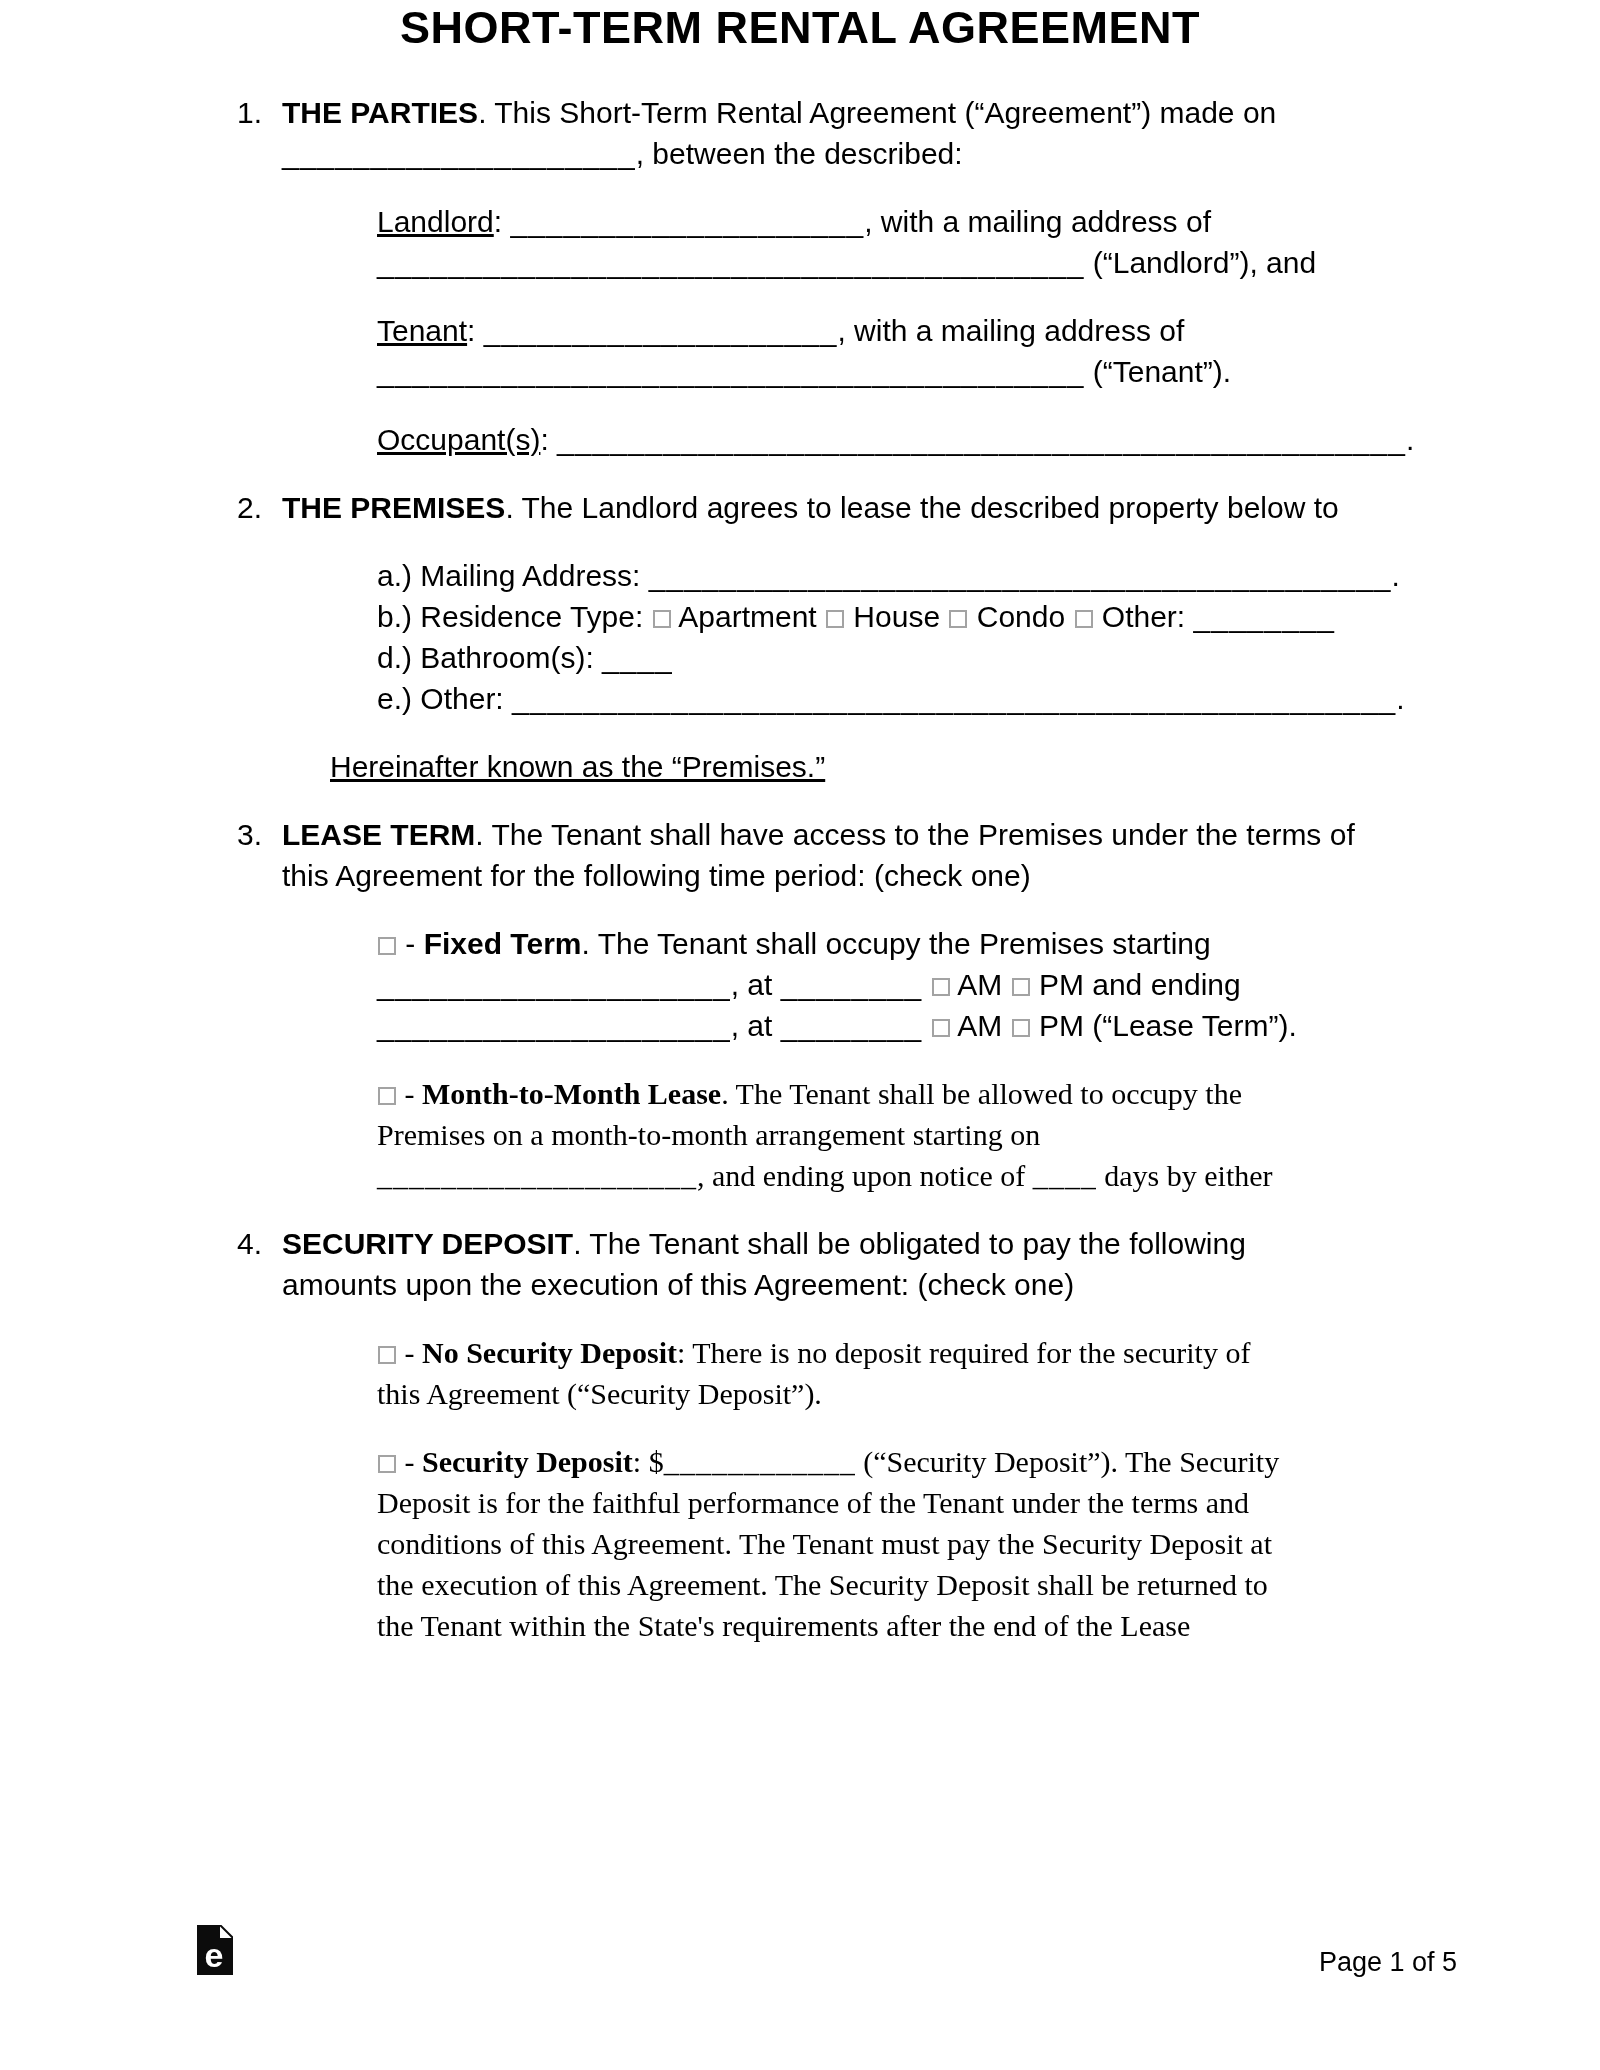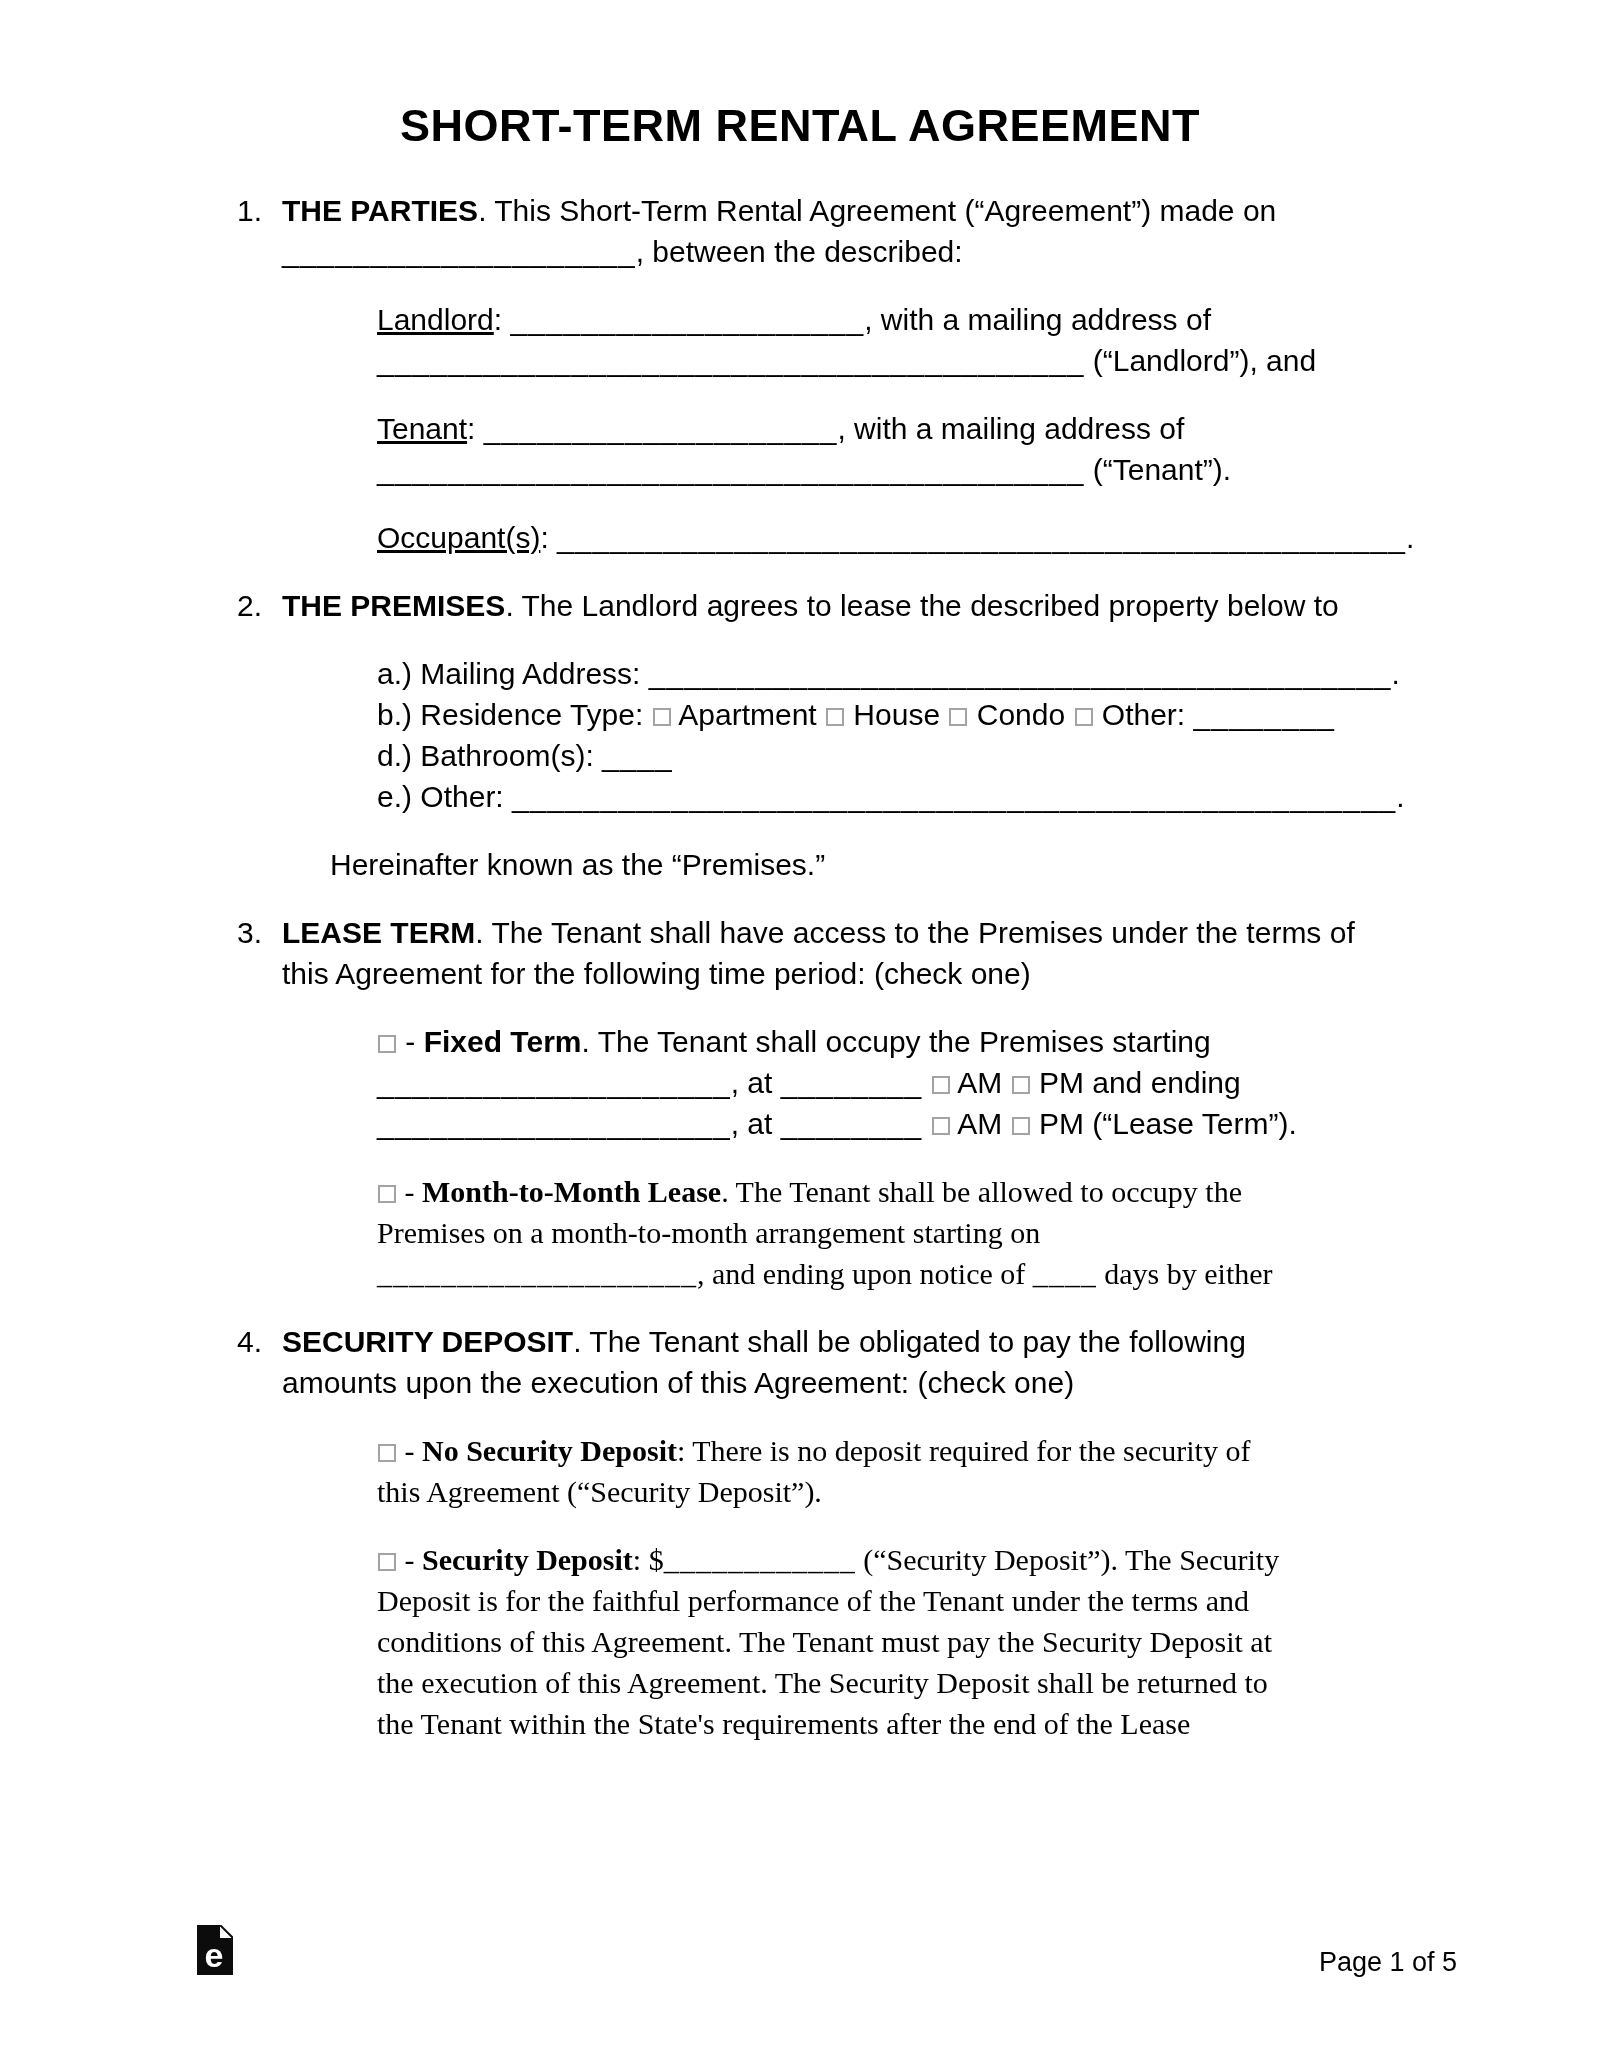--- a/index.html
+++ b/index.html
@@ -5,39 +5,39 @@
   html, body { margin: 0; padding: 0; }
   body {
     width: 1600px;
     height: 2070px;
     background: #ffffff;
     color: #000000;
     font-family: "Liberation Sans", sans-serif;
     position: relative;
     overflow: hidden;
   }
-  .doc { padding-top: 98px; }
+  .doc { }
   .title {
     font-size: 45px;
     font-weight: bold;
     line-height: 56px;
     text-align: center;
     margin-bottom: 36px;
     letter-spacing: 0.5px;
   }
   .para {
     font-size: 30px;
     line-height: 41px;
     margin-bottom: 27px;
     position: relative;
   }
   .para.gap-lg { margin-top: 12px; font-family: Liberation Serif, serif; }
   .p-item { padding-left: 282px; }
   .p-sub  { padding-left: 377px; }
-  .p-half { padding-left: 330px; }
+  .p-half { padding-left: 330px; text-decoration: underline; }
   .num { position: absolute; left: 237px; top: 0; }
   .line { white-space: pre-wrap; }
   .b { font-weight: bold; }
   .u { text-decoration: underline; }
   .blank { letter-spacing: 1px; }
   .checkbox {
     display: inline-block;
     width: 14px;
     height: 14px;
     border: 2px solid #a3a3a3;

